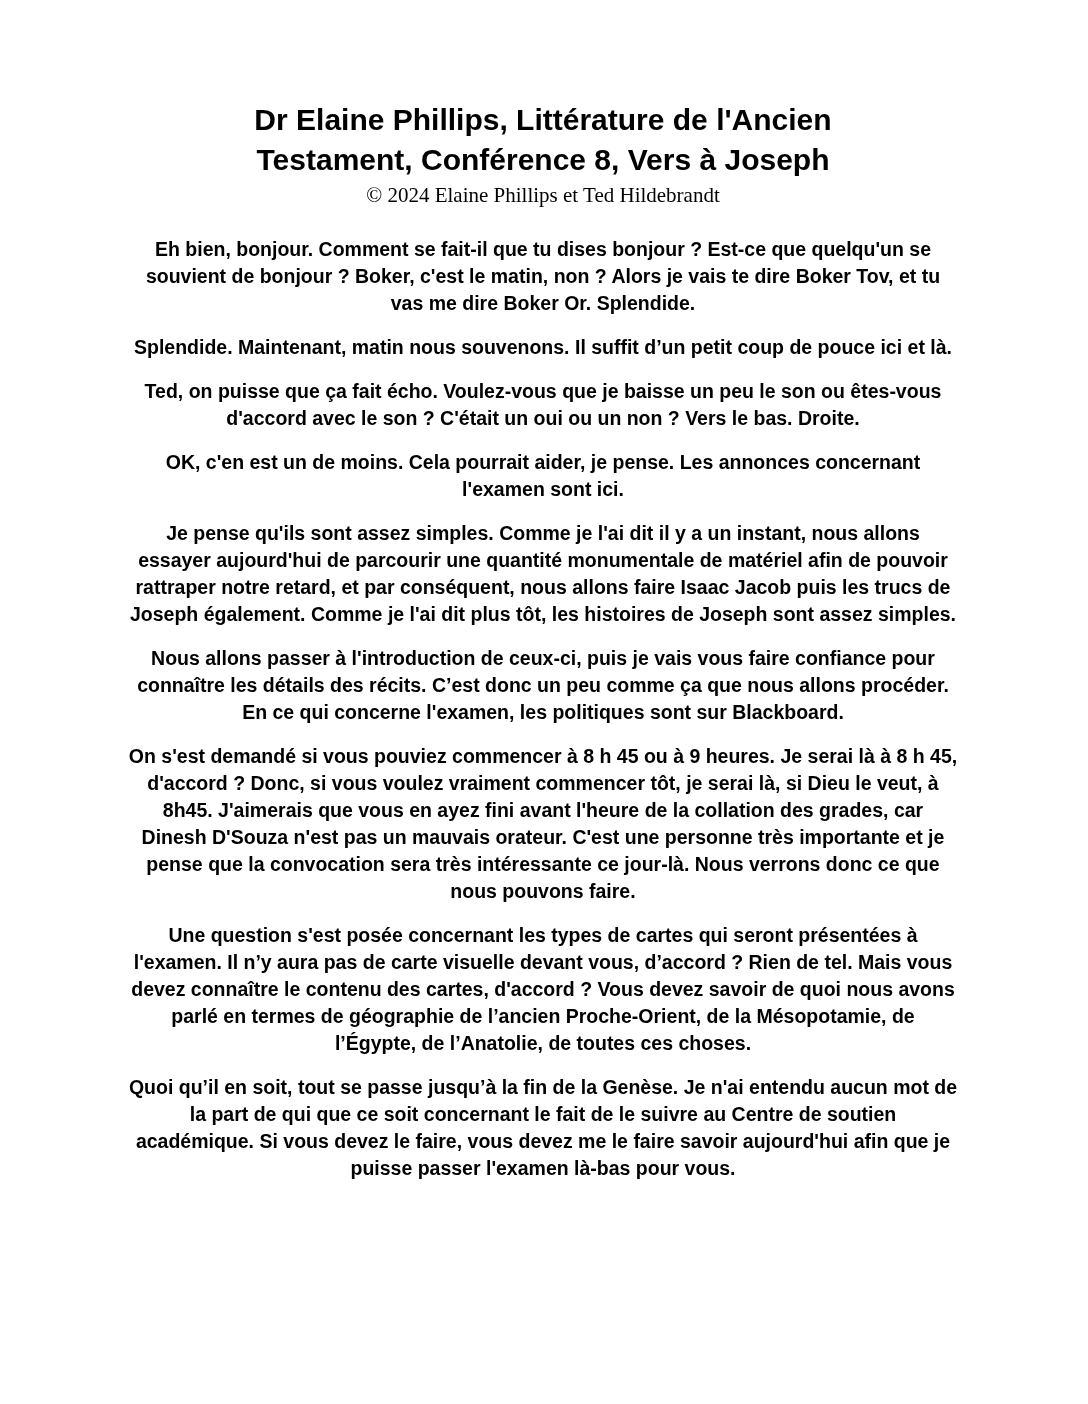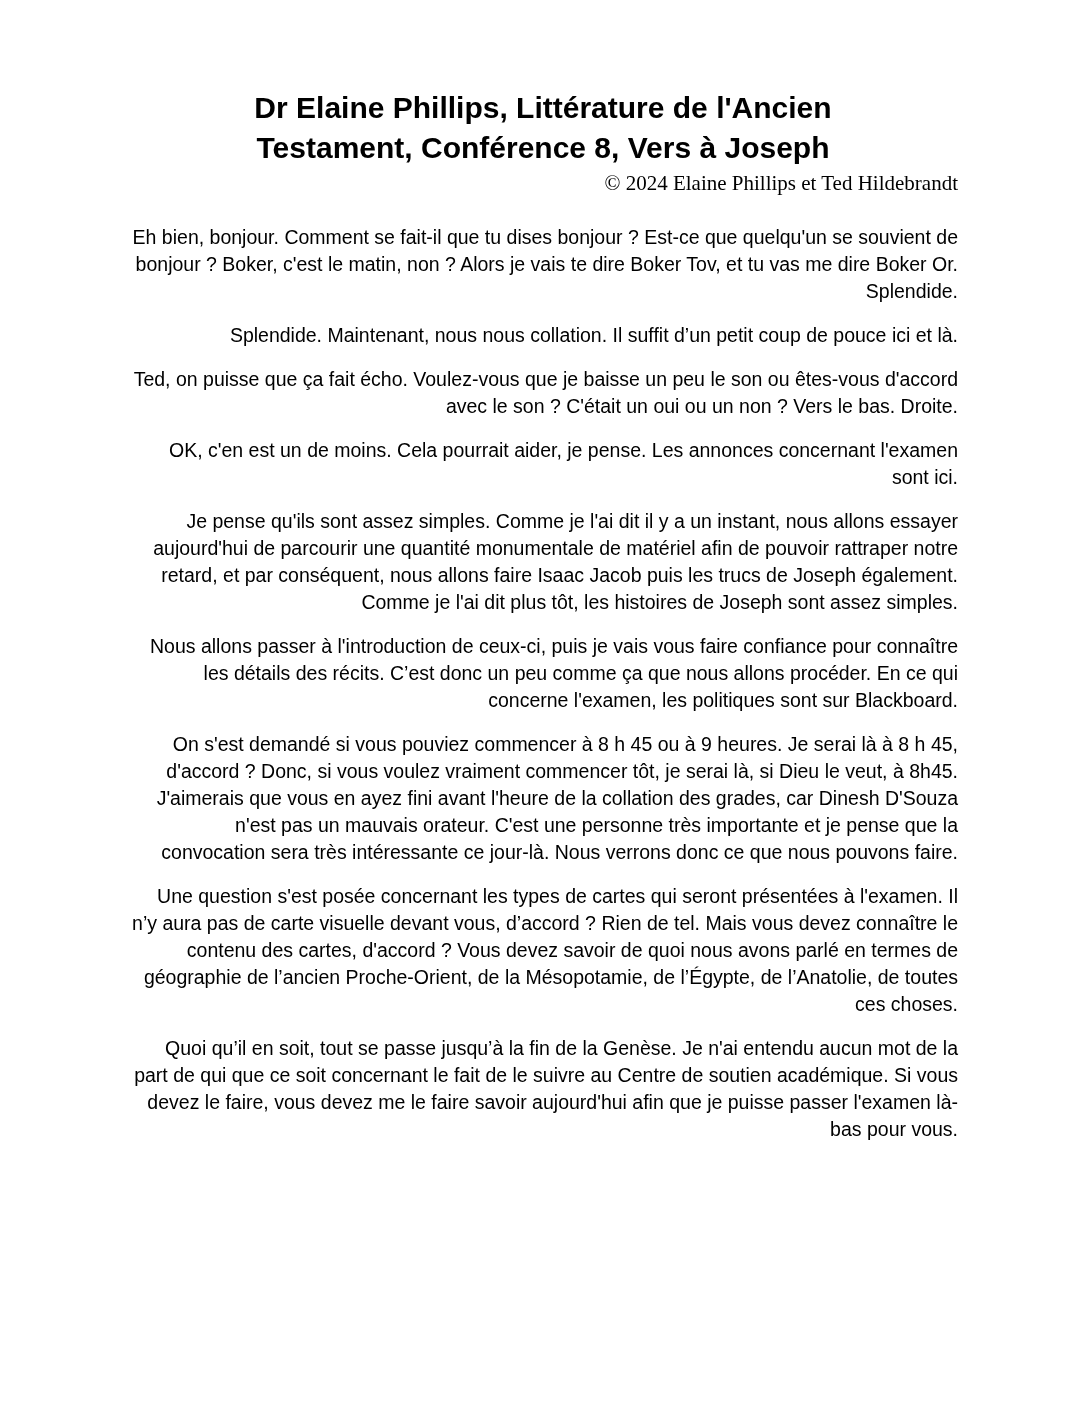--- a/index.html
+++ b/index.html
@@ -4,72 +4,73 @@
 <style>
   html, body {
     margin: 0;
     padding: 0;
     background: #ffffff;
   }
   .page {
     position: relative;
     width: 1088px;
     height: 1180px;
-    margin: 0 auto;
+    margin: 12px auto;
     background: #ffffff;
     box-sizing: border-box;
     padding: 88px 130px 12px 128px;
     font-family: "Liberation Sans", sans-serif;
     color: #000000;
     overflow: hidden;
   }
   .doc-title {
     margin: 0;
     text-align: center;
     font-size: 30px;
     font-weight: bold;
     line-height: 40px;
     color: #000000;
     font-family: "Liberation Sans", sans-serif;
   }
   .doc-copyright {
     margin: 2px 0 0 0;
-    text-align: right;
+    text-align: center;
     font-family: "Liberation Serif", serif;
     font-size: 21px;
     line-height: 26px;
     color: #000000;
   }
   .doc-body {
     margin-top: 28px;
     font-size: 19.5px;
     line-height: 27px;
     color: #000000;
   }
   .doc-body p {
     margin: 0 0 17px 0;
     padding: 0;
-    text-align: right;
+    text-align: center;
+    font-weight: bold;
   }
 </style>
 </head>
 <body>
 
 <div class="page">
 
   <h1 class="doc-title">
     <div>Dr Elaine Phillips, Littérature de l'Ancien</div>
     <div>Testament, Conférence 8, Vers à Joseph</div>
   </h1>
 
   <div class="doc-copyright">© 2024 Elaine Phillips et Ted Hildebrandt</div>
 
   <div class="doc-body">
     <p>Eh bien, bonjour. Comment se fait-il que tu dises bonjour ? Est-ce que quelqu'un se souvient de bonjour ? Boker, c'est le matin, non ? Alors je vais te dire Boker Tov, et tu vas me dire Boker Or. Splendide.</p>
-    <p>Splendide. Maintenant, nous nous collation. Il suffit d’un petit coup de pouce ici et là.</p>
+    <p>Splendide. Maintenant, matin nous souvenons. Il suffit d’un petit coup de pouce ici et là.</p>
     <p>Ted, on puisse que ça fait écho. Voulez-vous que je baisse un peu le son ou êtes-vous d'accord avec le son ? C'était un oui ou un non ? Vers le bas. Droite.</p>
     <p>OK, c'en est un de moins. Cela pourrait aider, je pense. Les annonces concernant l'examen sont ici.</p>
     <p>Je pense qu'ils sont assez simples. Comme je l'ai dit il y a un instant, nous allons essayer aujourd'hui de parcourir une quantité monumentale de matériel afin de pouvoir rattraper notre retard, et par conséquent, nous allons faire Isaac Jacob puis les trucs de Joseph également. Comme je l'ai dit plus tôt, les histoires de Joseph sont assez simples.</p>
     <p>Nous allons passer à l'introduction de ceux-ci, puis je vais vous faire confiance pour connaître les détails des récits. C’est donc un peu comme ça que nous allons procéder. En ce qui concerne l'examen, les politiques sont sur Blackboard.</p>
     <p>On s'est demandé si vous pouviez commencer à 8 h 45 ou à 9 heures. Je serai là à 8 h 45,  d'accord ? Donc, si vous voulez vraiment commencer tôt, je serai là, si Dieu le veut, à 8h45. J'aimerais que vous en ayez fini avant l'heure de la collation des grades, car Dinesh D'Souza n'est pas un mauvais orateur. C'est une personne très importante et je pense que la convocation sera très intéressante ce jour-là. Nous verrons donc ce que nous pouvons faire.</p>
     <p>Une question s'est posée concernant les types de cartes qui seront présentées à l'examen. Il n’y aura pas de carte visuelle devant vous, d’accord ? Rien de tel. Mais vous devez connaître le contenu des cartes, d'accord ? Vous devez savoir de quoi nous avons parlé en termes de géographie de l’ancien Proche-Orient, de la Mésopotamie, de l’Égypte, de l’Anatolie, de toutes ces choses.</p>
     <p>Quoi qu’il en soit, tout se passe jusqu’à la fin de la Genèse. Je n'ai entendu aucun mot de la part de qui que ce soit concernant le fait de le suivre au Centre de soutien académique. Si vous devez le faire, vous devez me le faire savoir aujourd'hui afin que je puisse passer l'examen là-bas pour vous.</p>
   </div>
 
 </div>

